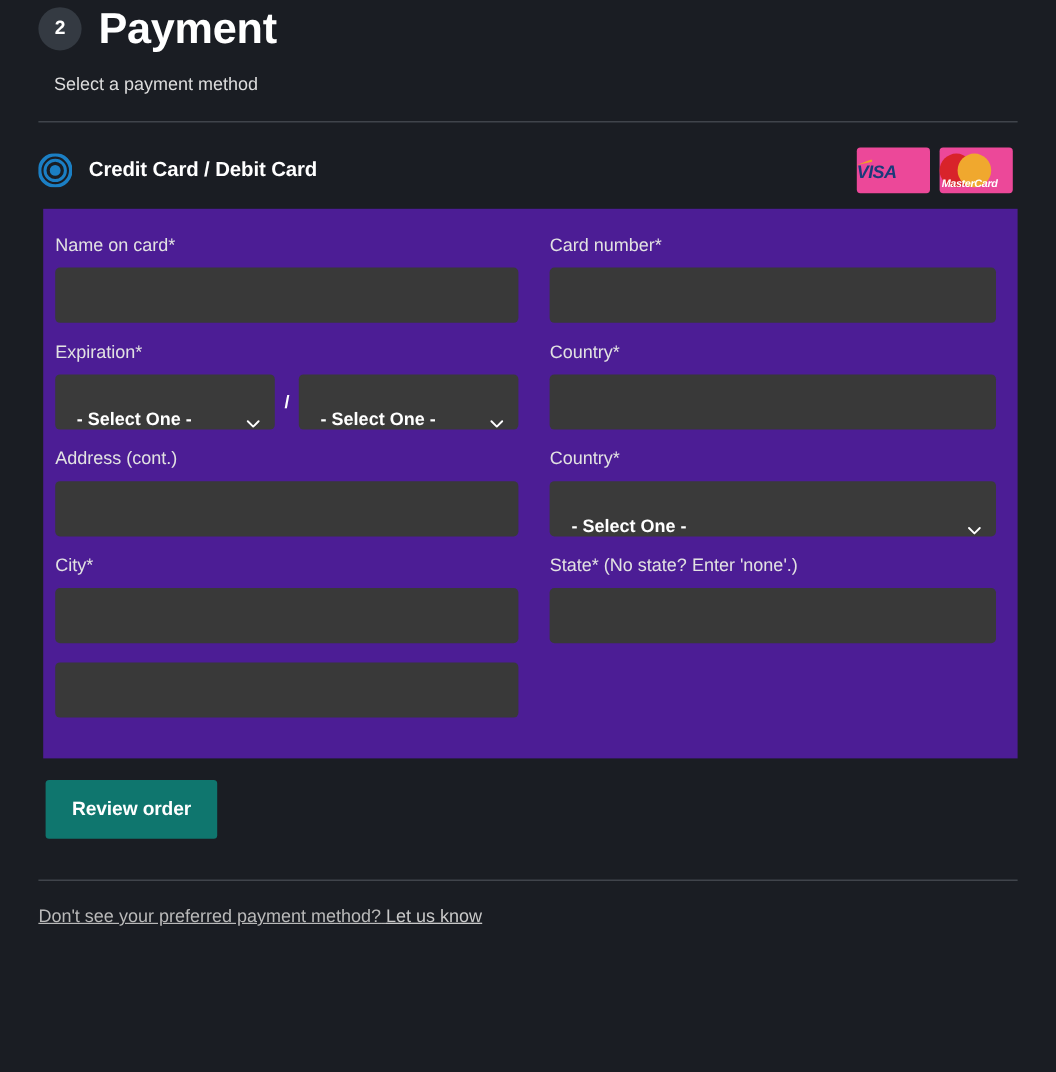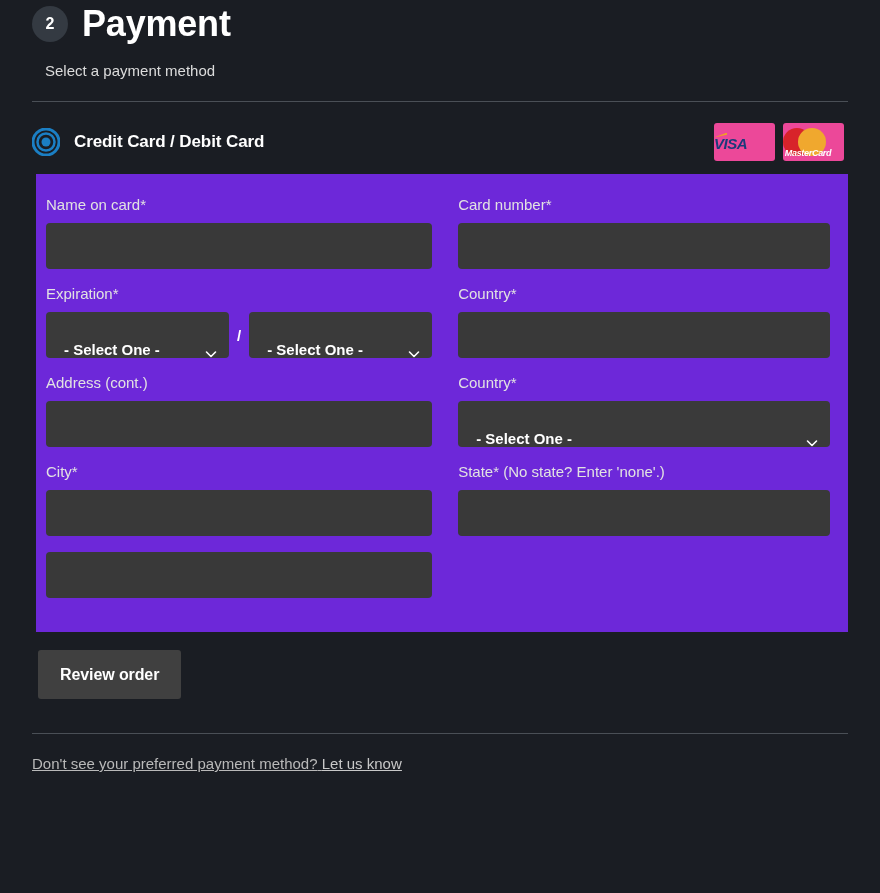--- a/index.html
+++ b/index.html
@@ -146,21 +146,21 @@
     color: #ffffff;
     letter-spacing: -0.3px;
     font-style: italic;
     z-index: 3;
     line-height: 12px;
   }
 
   
   .form-panel {
     margin: 0 32px 0 36px;
-    background: #6d28d9;
+    background: #4c1d95;
     padding: 22px 18px 18px 10px;
   }
   .grid {
     display: grid;
     grid-template-columns: 1fr 1fr;
     column-gap: 26px;
     row-gap: 0;
   }
   .field { padding-bottom: 16px; }
   .field-label {
@@ -225,21 +225,21 @@
     width: 44px;
     height: 30px;
     pointer-events: none;
   }
 
   
   .submit-area {
     padding: 18px 0 0 38px;
   }
   .review-btn {
-    background: #404040;
+    background: #0f766e;
     color: #ffffff;
     border: none;
     border-radius: 3px;
     font-size: 16px;
     font-weight: 700;
     padding: 0 22px;
     height: 49px;
     cursor: pointer;
     font-family: "Liberation Sans", sans-serif;
     letter-spacing: -0.1px;

